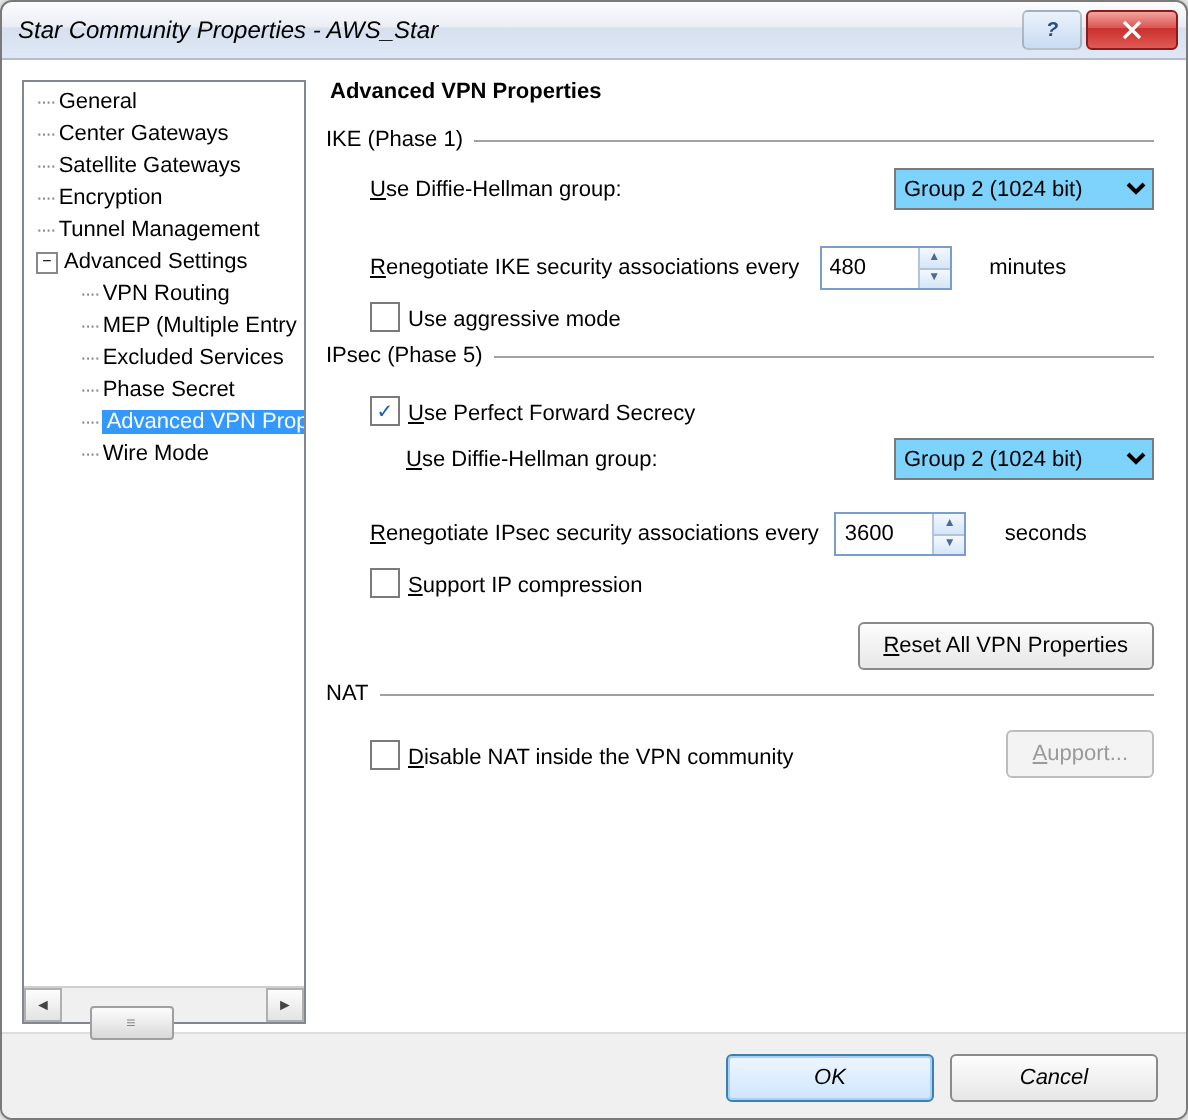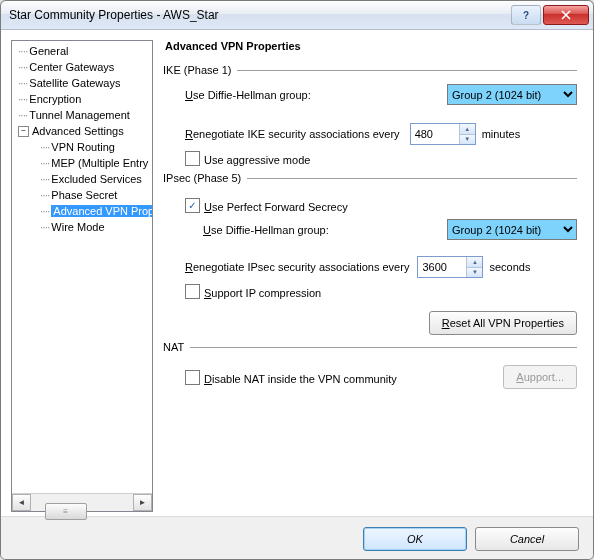--- a/index.html
+++ b/index.html
@@ -23,20 +23,21 @@
   
   .titlebar {
     height: 28px;
     background: linear-gradient(to bottom, #fdfdfe 0%, #e9edf4 45%, #d7e0ee 46%, #dfe8f6 100%);
     border-bottom: 1px solid #b6bccb;
     display: flex;
     align-items: center;
     padding: 0 4px 0 8px;
     border-top-left-radius: 6px;
     border-top-right-radius: 6px;
+    font-style: italic;
   }
   .titlebar .title {
     flex: 1;
     font-size: 12px;
     color: #000;
   }
   .titlebtn {
     width: 28px;
     height: 18px;
     margin-left: 2px;
@@ -185,21 +186,21 @@
     display:flex;flex-direction:column;
     border-left:1px solid #b0c4de;
   }
   .spinarrows div {
     flex:1;
     background:linear-gradient(to bottom,#f4f8fd,#d5e5f7);
     display:flex;align-items:center;justify-content:center;
     font-size:6px;color:#4a6a9a;
   }
   .spinarrows div:first-child {border-bottom:1px solid #b0c4de;}
-  .unit { margin-left:6px;text-align:center;}
+  .unit { margin-left:19px;text-align:center;}
   .checkbox {
     display:inline-flex;align-items:flex-end;
     margin-right:6px;
   }
   .checkbox .box {
     width:13px;height:13px;border:1px solid #7a7a7a;
     background:#fff;margin-right:4px;
     display:flex;align-items:center;justify-content:center;
     font-size:10px;color:#1a5fb4;
   }

